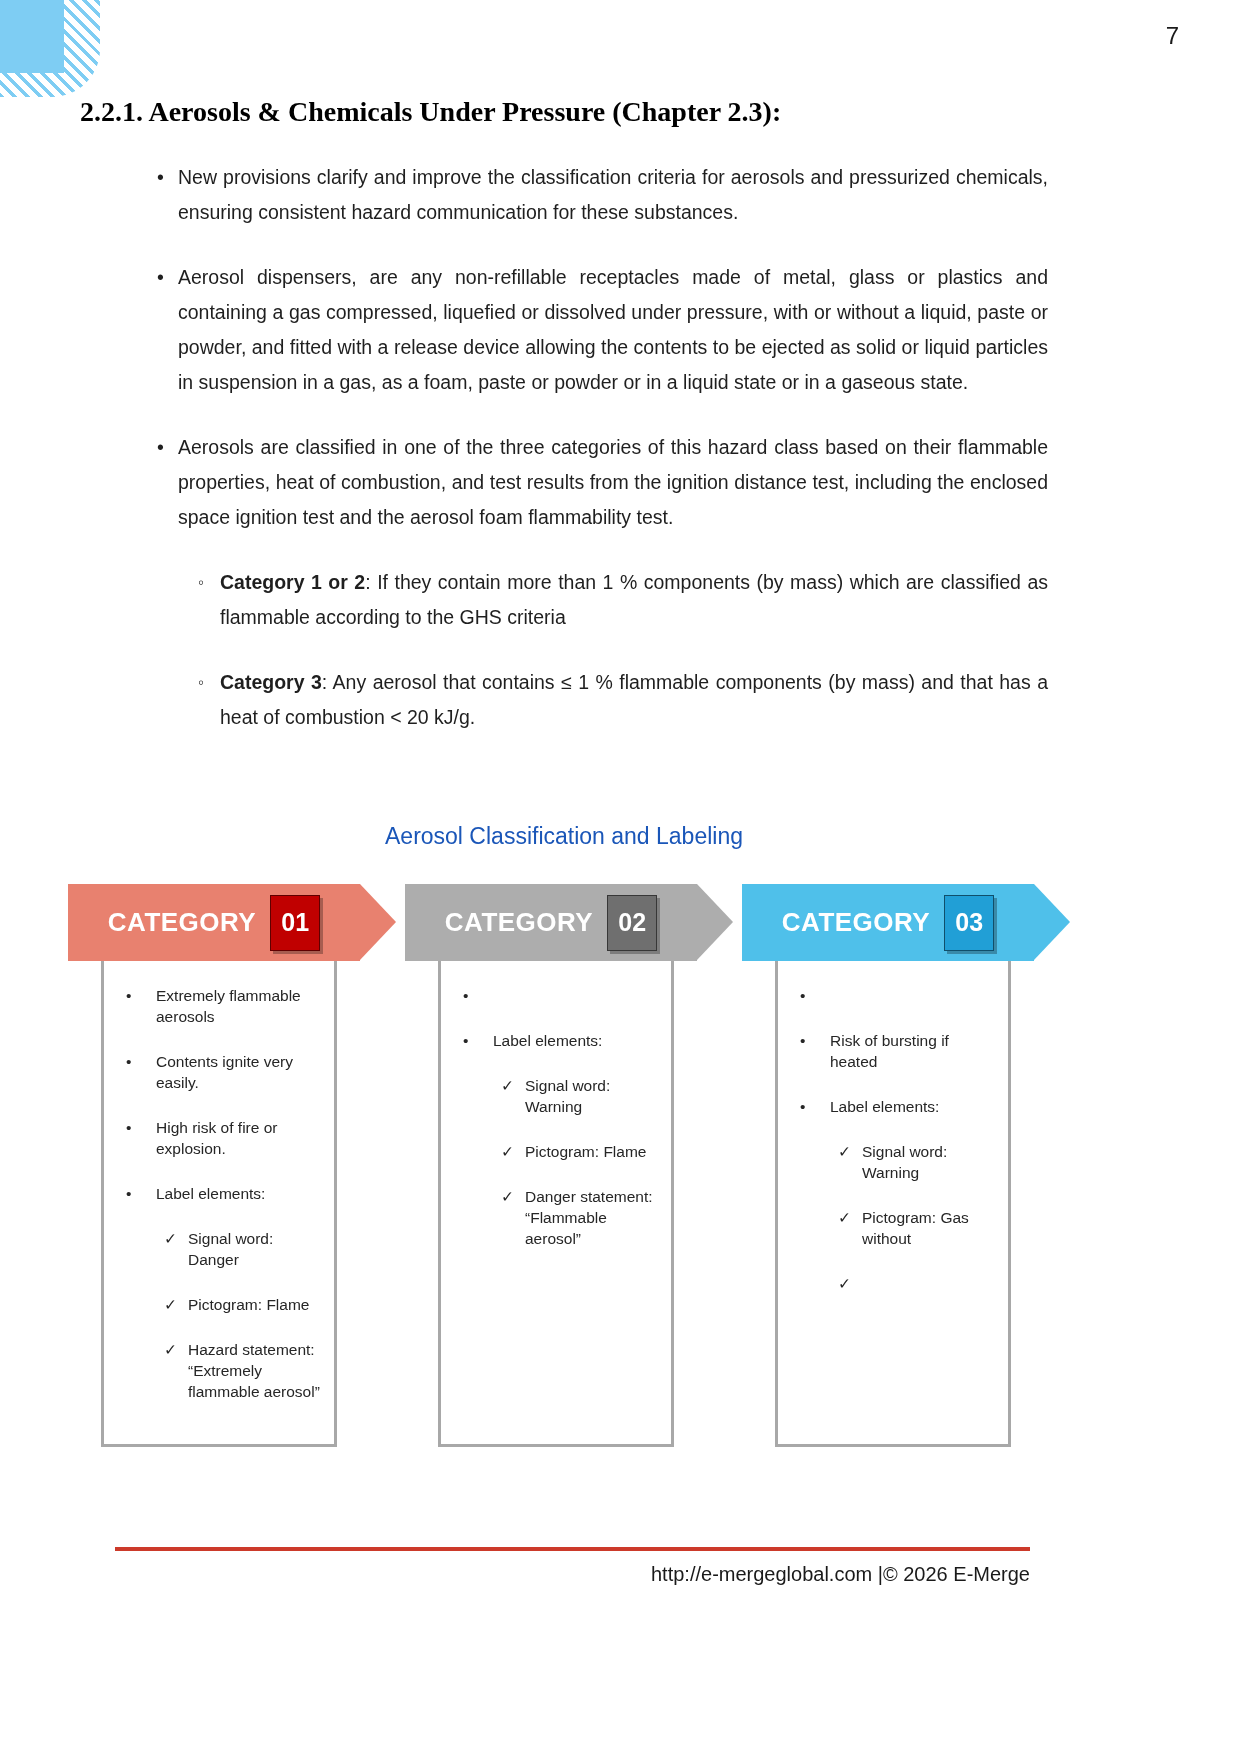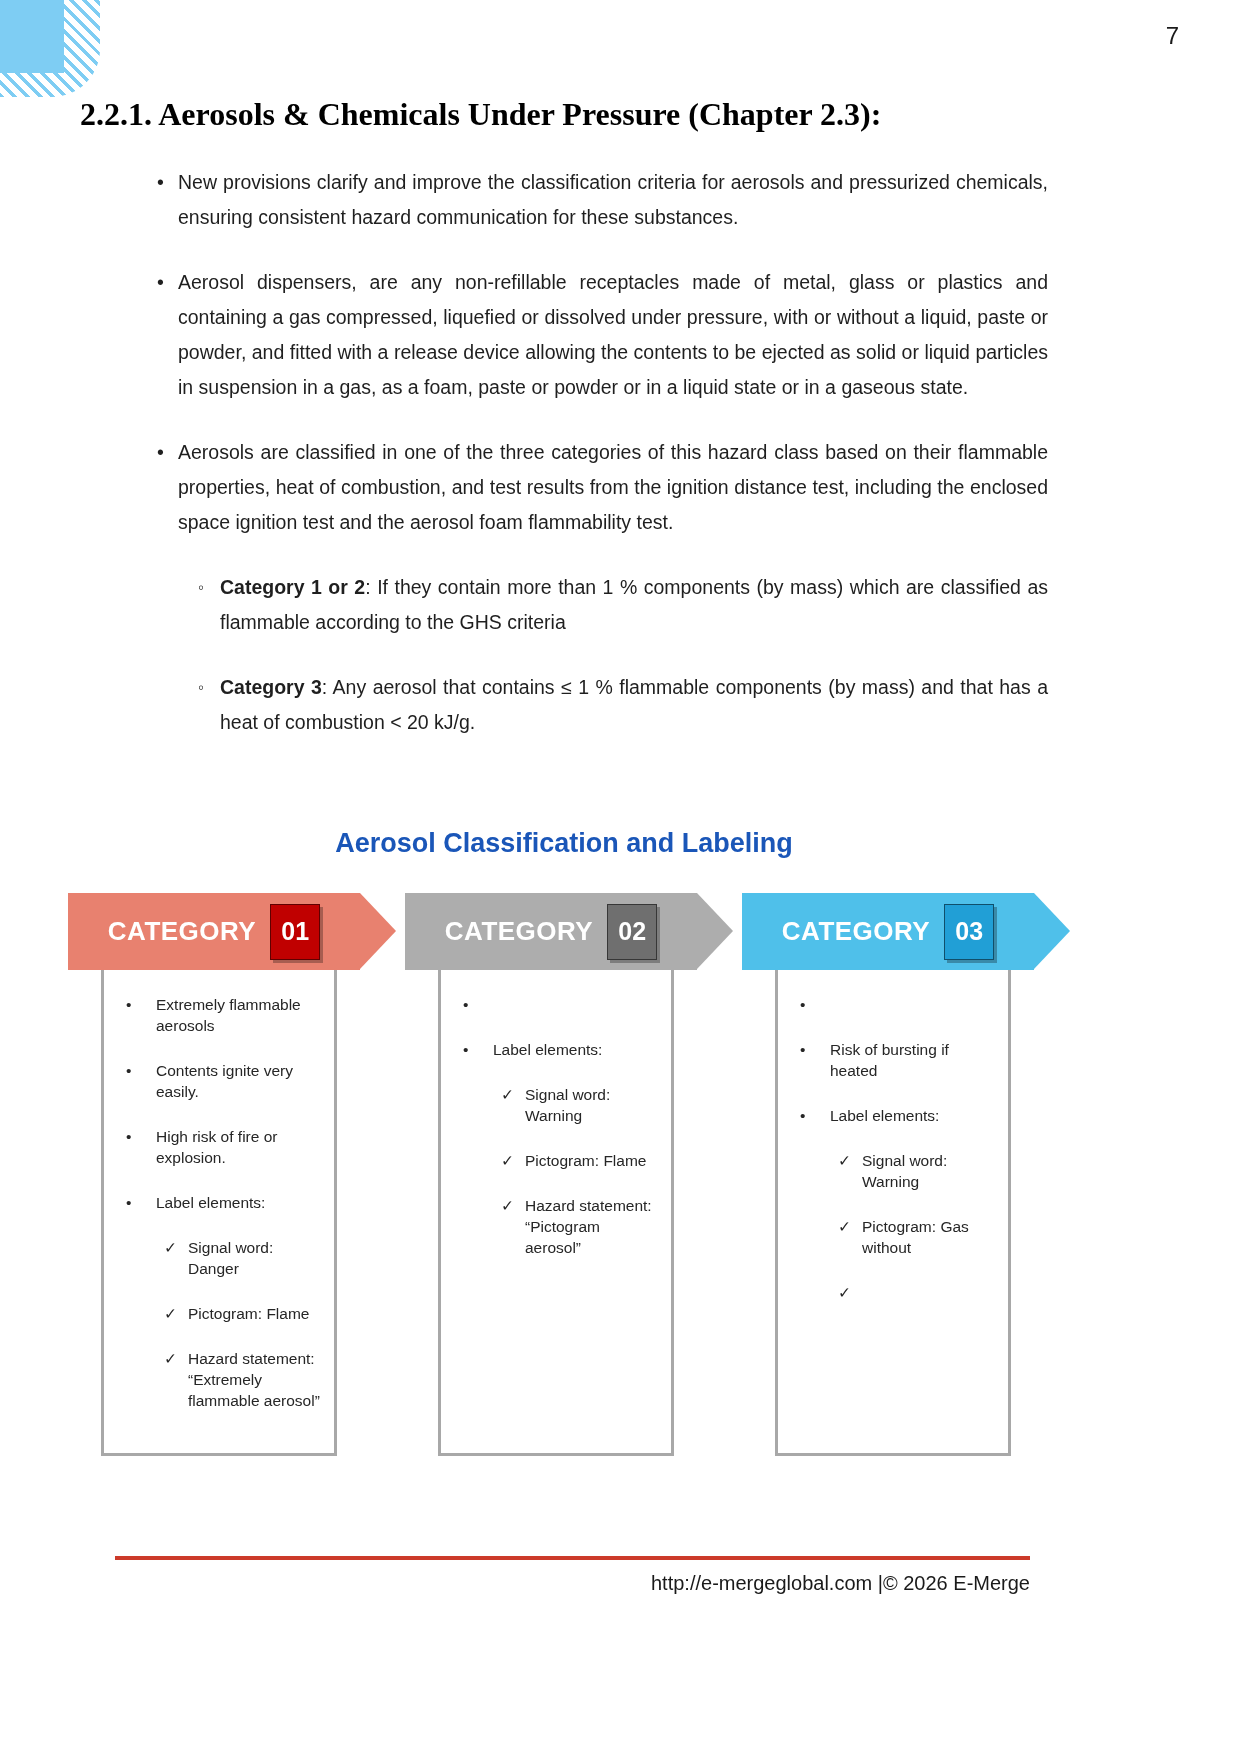--- a/index.html
+++ b/index.html
@@ -9,34 +9,34 @@
   }
   
   .deco{position:absolute;top:0;left:0;width:100px;height:97px;
     border-bottom-right-radius:48px;
     background:repeating-linear-gradient(45deg,var(--deco) 0 3.5px,#ffffff 3.5px 9px);}
   .deco-solid{position:absolute;top:0;left:0;width:64px;height:73px;background:var(--deco);}
   
   .pagenum{position:absolute;top:22px;right:62px;font-size:24px;color:#1a1a1a;}
   
   .heading{margin:96px 80px 0 80px;font-family:"Liberation Serif",serif;font-weight:bold;
-    font-size:32px;color:#000;}
+    font-size:28px;color:#000;}
   
   .bullets{margin:32px 0 0 157px;width:891px;}
   .b-item{display:flex;margin-bottom:30px;font-size:19.5px;line-height:35px;}
   .b-item .mk{flex:none;width:21px;}
   .b-item .tx{flex:1;text-align:justify;}
   .sub{margin-left:41px;width:850px;}
   .s-item{display:flex;margin-bottom:30px;font-size:19.5px;line-height:35px;}
   .s-item .mk{flex:none;width:22px;font-size:17px;}
   .s-item .tx{flex:1;text-align:justify;}
   .s-item .lead{font-weight:bold;}
   
-  .fig-title{margin:88px 0 0 80px;width:968px;text-align:center;font-weight:bold;
-    font-size:27px;color:#1A56B8;}
+  .fig-title{margin:88px 0 0 80px;width:968px;text-align:center;font-weight:normal;
+    font-size:23px;color:#1A56B8;}
   
   .diagram{display:flex;margin:34px 0 0 68px;}
   .col{width:337px;flex:none;}
   .arrow{position:relative;width:292px;height:77px;background:var(--ac);
     display:flex;align-items:center;justify-content:center;gap:14px;}
   .arrow:after{content:"";position:absolute;left:292px;top:0;width:0;height:0;
     border-top:38.5px solid transparent;border-bottom:38.5px solid transparent;
     border-left:36px solid var(--ac);}
   .arrow .lab{color:#fff;font-weight:bold;font-size:26px;letter-spacing:0.5px;}
   .badge{width:48px;height:54px;background:var(--bc);color:#fff;font-weight:bold;
@@ -144,21 +144,21 @@
         <div class="bi check">
           <span class="m">✓</span>
           <span class="t">Signal word: Warning</span>
         </div>
         <div class="bi check">
           <span class="m">✓</span>
           <span class="t">Pictogram: Flame</span>
         </div>
         <div class="bi check">
           <span class="m">✓</span>
-          <span class="t">Hazard statement: “Pictogram aerosol”</span>
+          <span class="t">Danger statement: “Flammable aerosol”</span>
         </div>
       </div>
   </div>
   <div class="col" style="--ac: #4FC0EA; --bc: #219FD6;">
     <div class="arrow">
       <span class="lab">CATEGORY</span>
       <span class="badge">03</span>
     </div>
     <div class="box">
         <div class="bi bullet">

